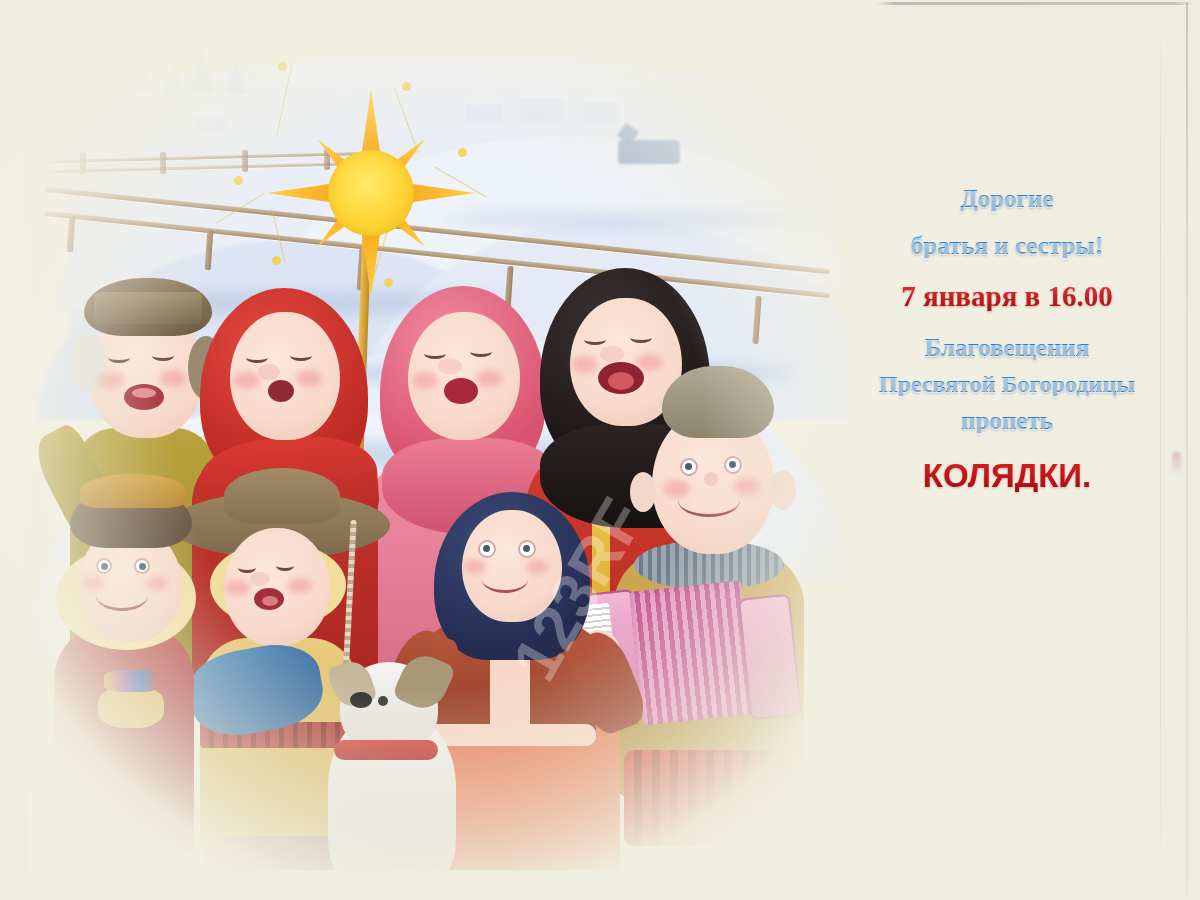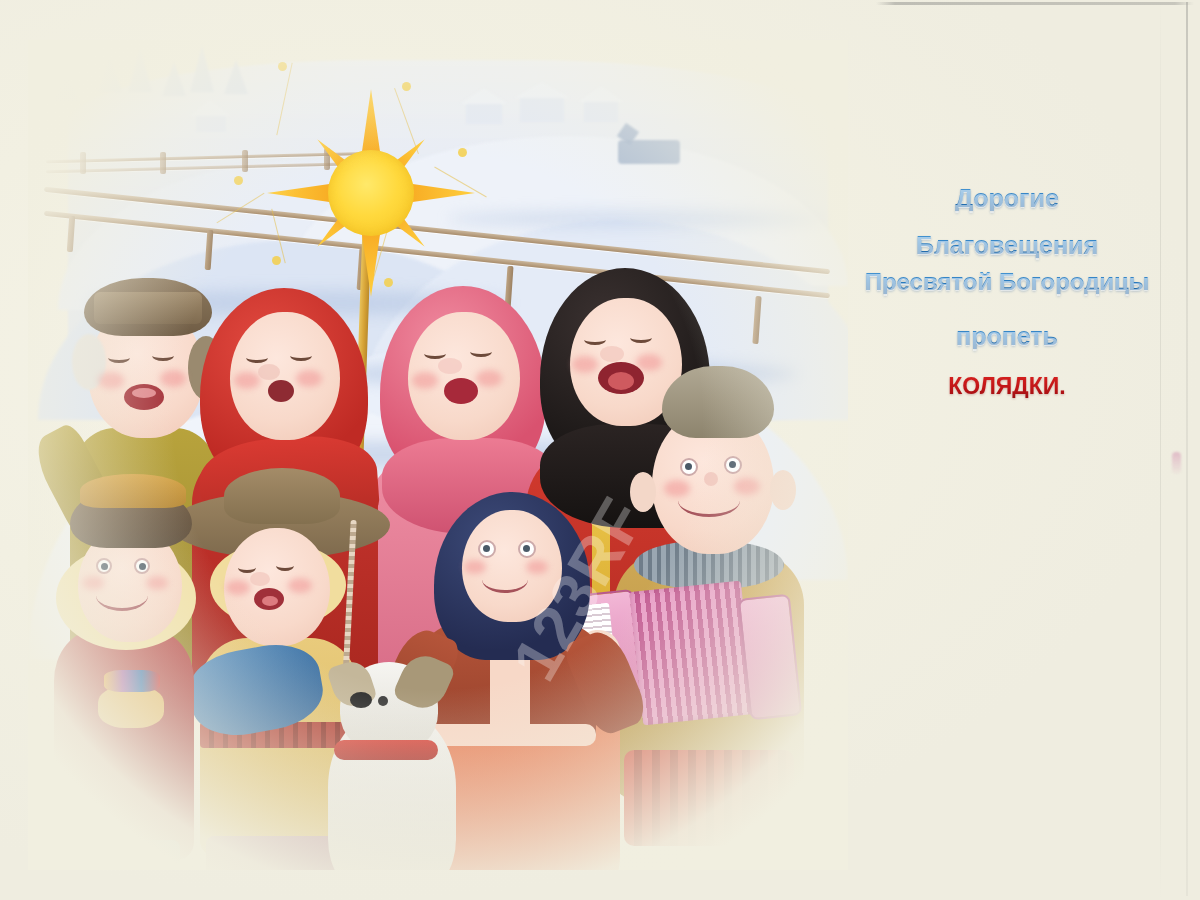--- a/index.html
+++ b/index.html
@@ -271,21 +271,21 @@
 
   
   .announce {
     position: absolute;
     left: 842px; top: 186px;
     width: 330px;
     text-align: center;
     z-index: 80;
   }
   .ln {
-    font-family: Liberation Sans, sans-serif;
+    font-family: Liberation Serif, serif;
     font-weight: 700;
     line-height: 1.0;
     margin: 0 0 20px 0;
     white-space: nowrap;
   }
   .ln.blue {
     font-size: 25px;
     color: #2a7cc0;
     background: linear-gradient(180deg,#4d9bd6 0%, #2a7cc0 45%, #1d5f9c 100%);
     -webkit-background-clip: text;
@@ -298,35 +298,35 @@
     font-size: 29px;
     color: #c41f24;
     background: linear-gradient(180deg,#e03a34 0%, #c41f24 50%, #9e1418 100%);
     -webkit-background-clip: text;
     background-clip: text;
     -webkit-text-fill-color: transparent;
     filter: drop-shadow(0 1px 1px rgba(130,20,20,.30));
   }
   .ln.kolyadki {
     font-family: "Liberation Sans", sans-serif;
-    font-size: 23px;
+    font-size: 33px;
     letter-spacing: 0px;
     margin-bottom: 10px;
     background: linear-gradient(180deg,#d6211f 0%, #c01517 55%, #9b0f12 100%);
     -webkit-background-clip: text;
     background-clip: text;
     -webkit-text-fill-color: transparent;
     filter: drop-shadow(0 1px 1px rgba(130,20,20,.28));
   }
   .ln.l1 { margin-bottom: 22px; }
   .ln.l2 { margin-bottom: 24px; }
   .ln.l3 { margin-bottom: 24px; }
   .ln.l4 { margin-bottom: 22px; }
   .ln.l5 { margin-bottom: 12px; }
-  .ln.l6 { font-size: 24px; margin-bottom: 30px; }
+  .ln.l6 { font-size: 24px; margin-bottom: 12px; }
   .ln.l7 { margin-bottom: 26px; }
 </style>
 </head>
 <body>
 
 <div class="poster">
 
   <div class="paper-bg"></div>
   <div class="paper-edge-top"></div>
   <div class="paper-edge-right"></div>
@@ -555,19 +555,21 @@
       <div style="position:absolute; left:318px; top:480px; width:6px; height:180px; z-index:37; background:repeating-linear-gradient(180deg,#e7d7c3 0 4px,#bda98f 4px 8px); border-radius:3px; transform:rotate(3deg);"></div>
 
       <div class="watermark">123RF</div>
 
     </div>
     <div class="illus-fade"></div>
   </div>
 
   <div class="announce">
     <p class="ln blue l1">Дорогие</p>
+    <p class="ln blue l2">братья и сестры!</p>
+    <p class="ln red l3">7 января в 16.00</p>
     <p class="ln blue l5">Благовещения</p>
     <p class="ln blue l6">Пресвятой Богородицы</p>
     <p class="ln blue l7">пропеть</p>
     <p class="ln kolyadki">КОЛЯДКИ.</p>
   </div>
 
 </div>
 
 </body></html>

